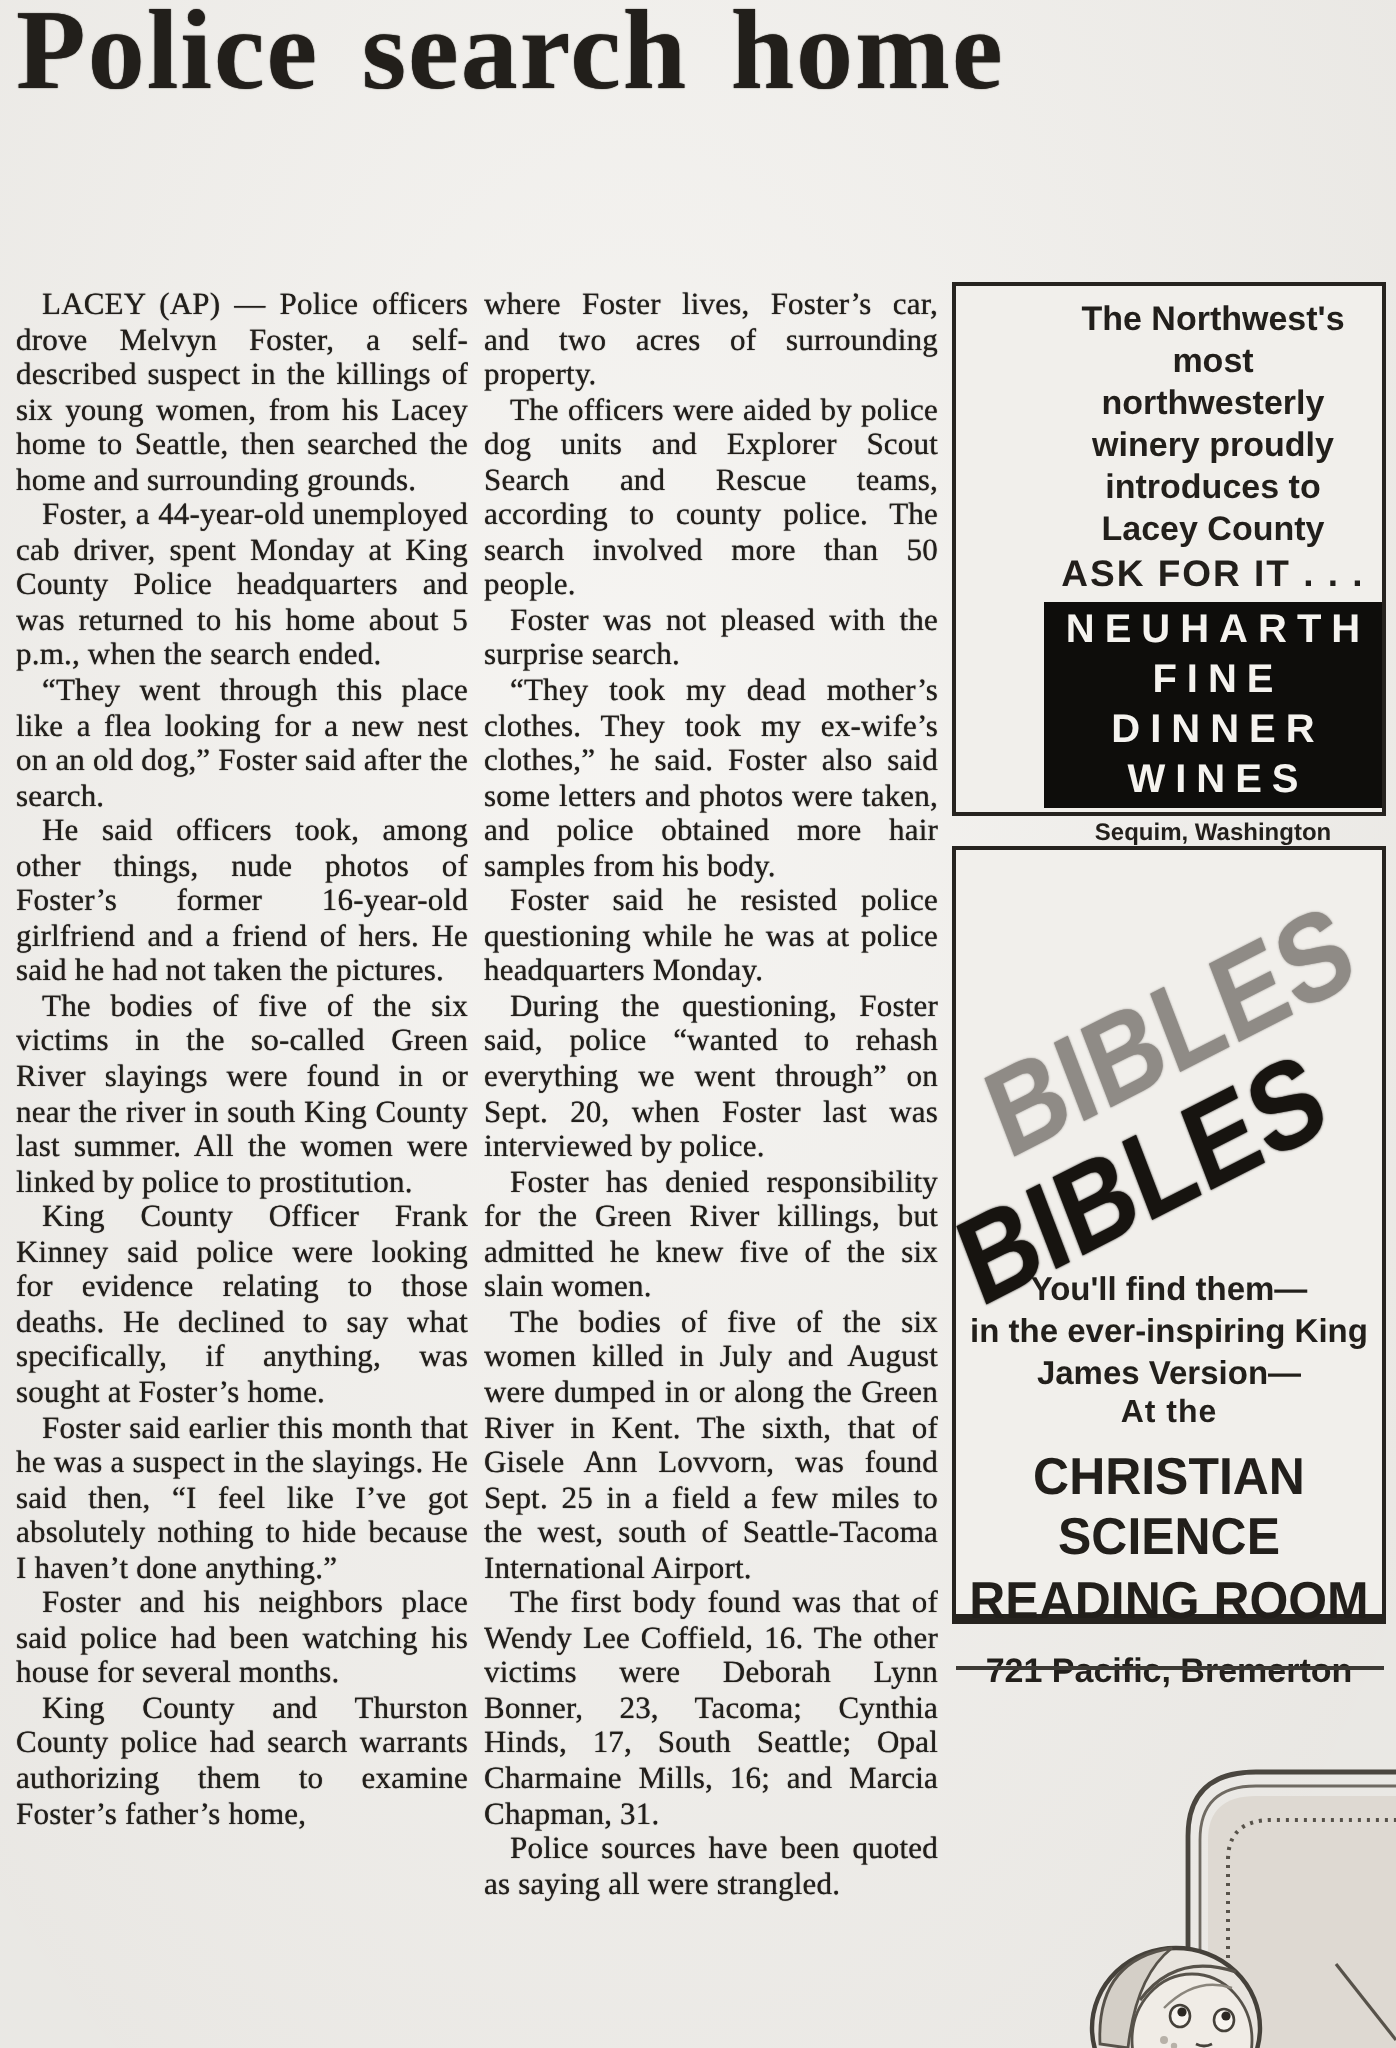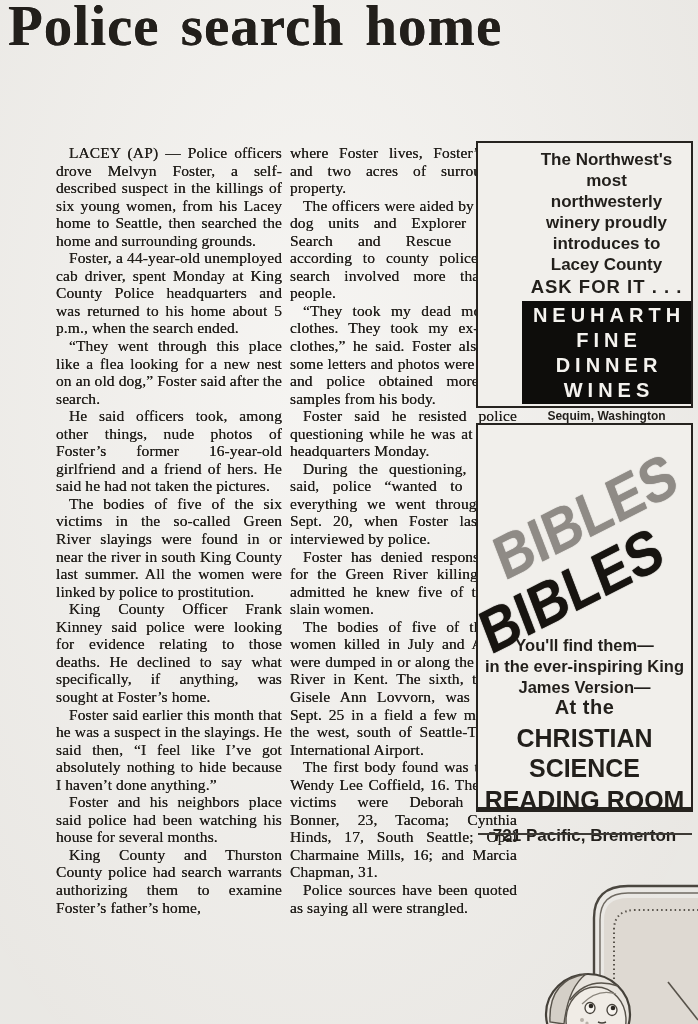--- a/index.html
+++ b/index.html
@@ -45,21 +45,20 @@
     width: 226px;
     height: 880px;
     overflow: hidden;
     font-family: "Liberation Serif", "DejaVu Serif", serif;
     font-size: 15.5px;
     line-height: 17.55px;
     text-align: justify;
     letter-spacing: 0.1px;
     color: var(--ink);
     text-shadow: 0 0 0.5px currentColor;
-    margin-left: 48px;
   }
   .col1 { left: 8px; }
   .col2 { left: 242px; width: 227px; }
   .col p { margin: 0; text-indent: 13px; }
   .col p.cont { text-indent: 0; }
 
   
   .ad {
     position: absolute;
     left: 476px;
@@ -98,21 +97,21 @@
     line-height: 1;
     white-space: nowrap;
     transform: rotate(-27deg) skewX(-6deg) scaleY(1.12);
     transform-origin: center;
     text-shadow: 0 0 1px currentColor;
   }
   .bword.back  { color: var(--bibles_back);  left: 8px;  top: 64px; }
   .bword.front { color: var(--bibles_front); left: -6px; top: 138px; }
   .bibles-text { position: absolute; left: 0; right: 0; top: 210px; }
   .tagline { font-size: 16.5px; line-height: 21px; }
-  .atthe { font-size: 20px; line-height: 18px; letter-spacing: 0.5px; }
+  .atthe { font-size: 16px; line-height: 18px; letter-spacing: 0.5px; }
   .store { font-size: 26px; line-height: 30px; margin-top: 7px; transform: scaleX(0.96); }
   .store + .store { margin-top: 2px; }
   .addr { font-size: 17px; line-height: 20px; margin-top: 11px; }
 
   .rule { position: absolute; left: 478px; top: 833px; width: 214px; height: 2px; background: #3d3a35; }
 
   .illu { position: absolute; left: 518px; top: 872px; width: 180px; height: 152px; }
 </style>
 </head>
 <body>
@@ -130,20 +129,21 @@
       <p>He said officers took, among other things, nude photos of Foster’s former 16-year-old girlfriend and a friend of hers. He said he had not taken the pictures.</p>
       <p>The bodies of five of the six victims in the so-called Green River slayings were found in or near the river in south King County last summer. All the women were linked by police to prostitution.</p>
       <p>King County Officer Frank Kinney said police were looking for evidence relating to those deaths. He declined to say what specifically, if anything, was sought at Foster’s home.</p>
       <p>Foster said earlier this month that he was a suspect in the slayings. He said then, “I feel like I’ve got absolutely nothing to hide because I haven’t done anything.”</p>
       <p>Foster and his neighbors place said police had been watching his house for several months.</p>
       <p>King County and Thurston County police had search warrants authorizing them to examine Foster’s father’s home,</p>
     </div>
   <div class="col col2" id="col2">
       <p class="cont">where Foster lives, Foster’s car, and two acres of surrounding property.</p>
       <p>The officers were aided by police dog units and Explorer Scout Search and Rescue teams, according to county police. The search involved more than 50 people.</p>
+      <p>Foster was not pleased with the surprise search.</p>
       <p>“They took my dead mother’s clothes. They took my ex-wife’s clothes,” he said. Foster also said some letters and photos were taken, and police obtained more hair samples from his body.</p>
       <p>Foster said he resisted police questioning while he was at police headquarters Monday.</p>
       <p>During the questioning, Foster said, police “wanted to rehash everything we went through” on Sept. 20, when Foster last was interviewed by police.</p>
       <p>Foster has denied responsibility for the Green River killings, but admitted he knew five of the six slain women.</p>
       <p>The bodies of five of the six women killed in July and August were dumped in or along the Green River in Kent. The sixth, that of Gisele Ann Lovvorn, was found Sept. 25 in a field a few miles to the west, south of Seattle-Tacoma International Airport.</p>
       <p>The first body found was that of Wendy Lee Coffield, 16. The other victims were Deborah Lynn Bonner, 23, Tacoma; Cynthia Hinds, 17, South Seattle; Opal Charmaine Mills, 16; and Marcia Chapman, 31.</p>
       <p>Police sources have been quoted as saying all were strangled.</p>
     </div>
 
   <aside>

